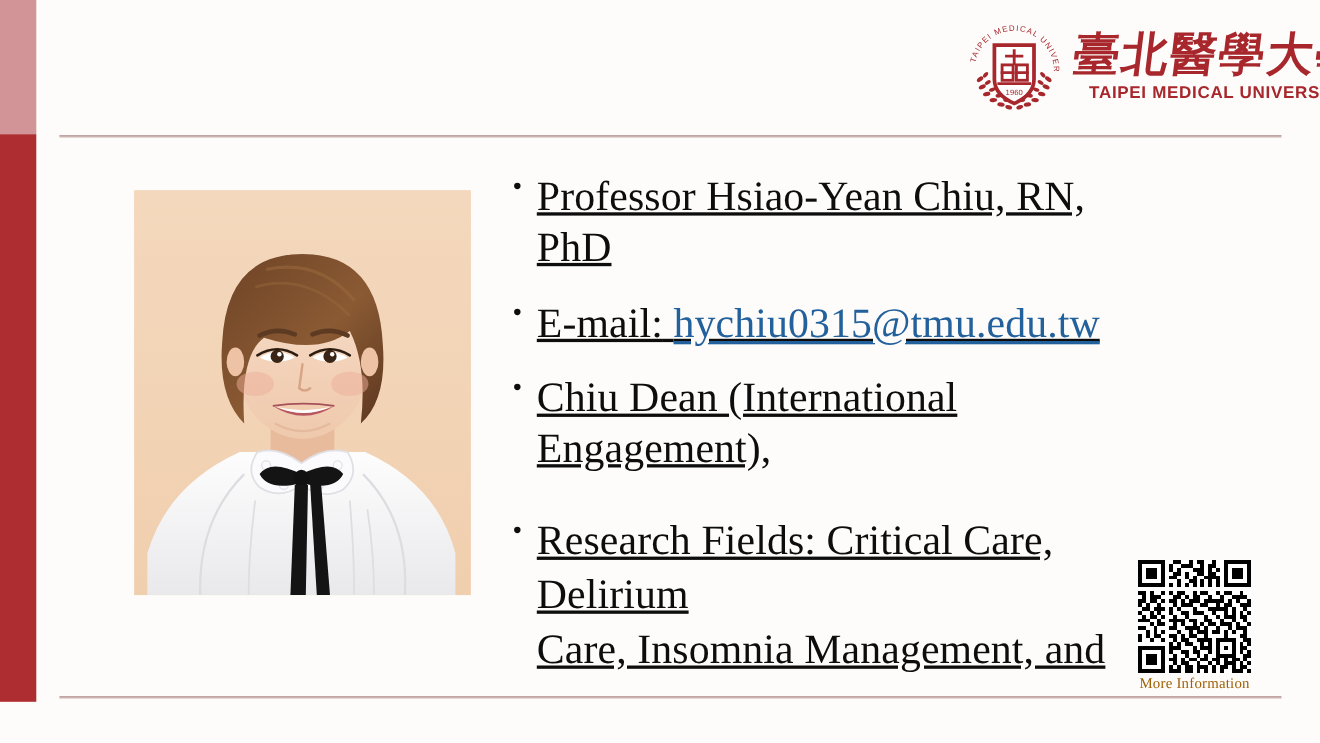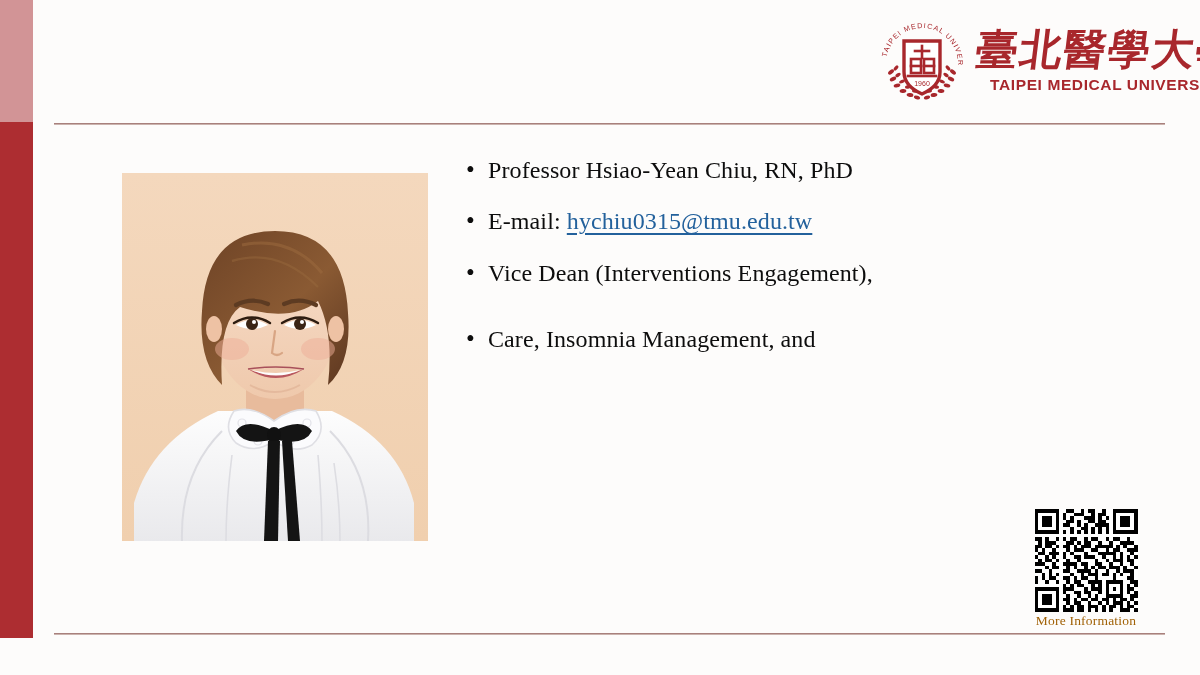--- a/index.html
+++ b/index.html
@@ -106,25 +106,26 @@
   
   .bullets {
     position: absolute;
     left: 462px;
     top: 156px;
     width: 600px;
   }
   .b-item {
     position: relative;
     padding-left: 26px;
-    font-size: 24px;
+    font-size: 38px;
     line-height: 1.22;
     color: #0d0d0d;
     margin-bottom: 22px;
     letter-spacing: 0.1px;
+    text-decoration: underline;
   }
   .b-item::before {
     content: "\2022";
     position: absolute;
     left: 4px;
     top: -1px;
     font-size: 25px;
     color: #0d0d0d;
   }
   .b-item.block { margin-bottom: 0; }
@@ -318,26 +319,27 @@
       <span>Professor Hsiao-Yean Chiu, RN, PhD</span>
     </div>
 
     <div class="b-item">
       <span>E-mail:</span>
       <a class="email-link" href="#">hychiu0315@tmu.edu.tw</a>
     </div>
 
 
     <div class="b-item block">
-      <div>Vice Dean (Interventions Engagement),</div>
+      <div>Chiu Dean (International Engagement),</div>
     </div>
 
     <div class="b-gap"></div>
 
     <div class="b-item b-research block">
+      <div>Research Fields: Critical Care, Delirium</div>
       <div>Care, Insomnia Management, and</div>
     </div>
   </div>
 
   <div class="qr-wrap">
     <svg class="qr-code" viewBox="0 0 29 29" shape-rendering="crispEdges">
       <rect width="29" height="29" fill="#ffffff"></rect>
       <g fill="#000000">
 
         <rect x="0" y="0" width="7" height="1"></rect>

